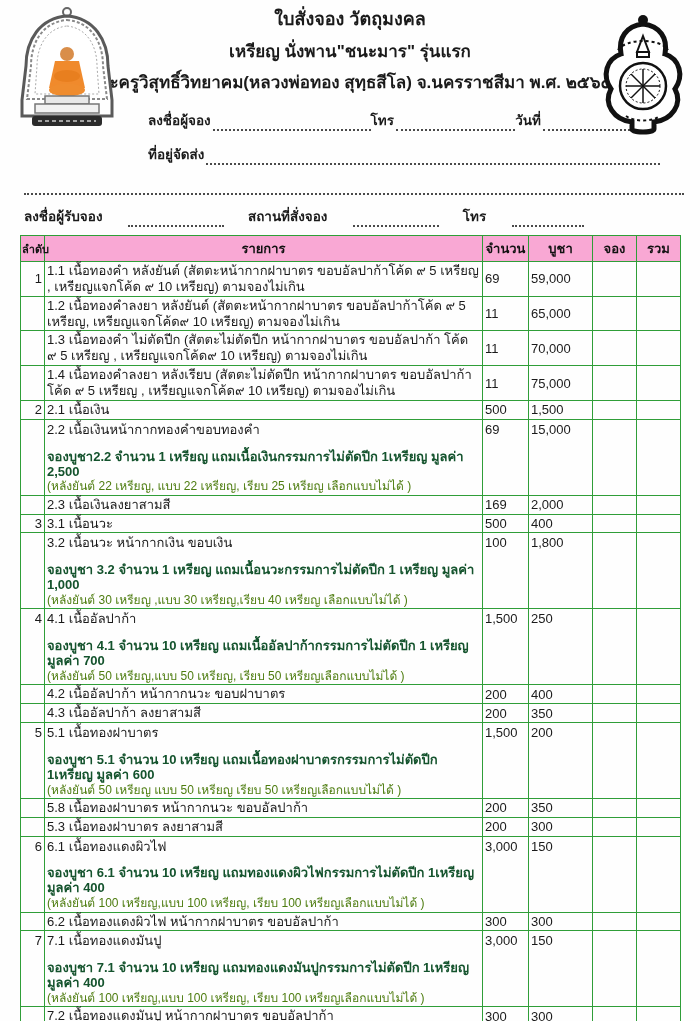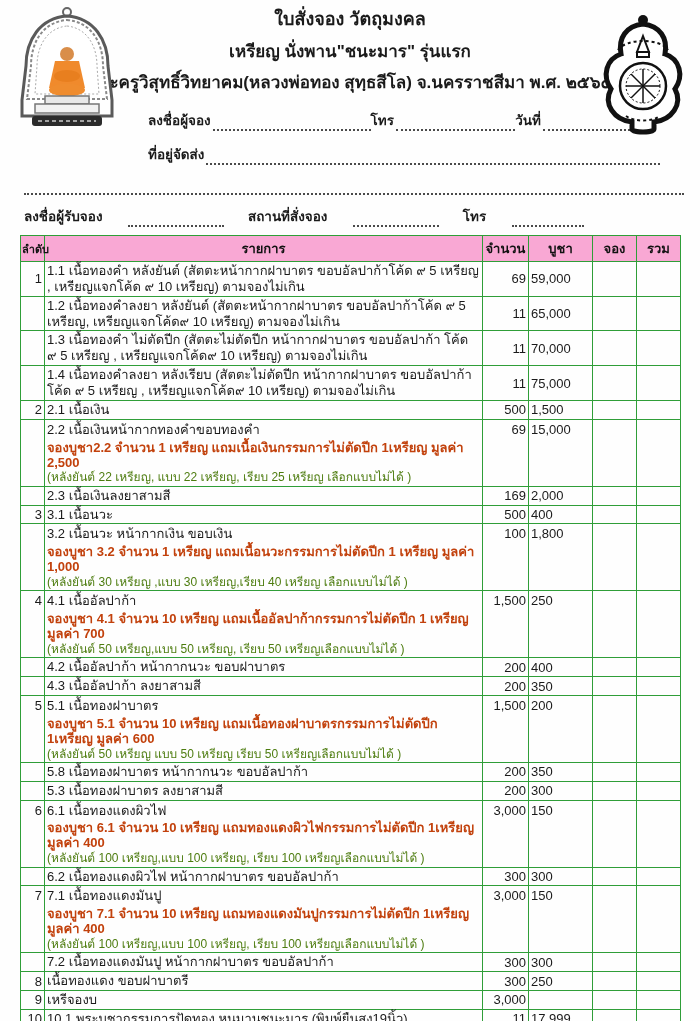--- a/index.html
+++ b/index.html
@@ -27,24 +27,24 @@
   .fl-3 .d1{width:660px;}
   .fl-4 .d1{width:170px;} .fl-4 .d2{width:152px;} .fl-4 .d3{width:128px;}
   
   table.order{border-collapse:collapse;margin:4px 20px 0 20px;width:660px;table-layout:fixed;}
   table.order,table.order th,table.order td{border:1.5px solid #2f9e38;}
   table.order th{background:#f9a8d4;font-size:13px;font-weight:700;padding:2px 1px;color:#111;}
   table.order th.h-no{font-size:11px;}
   table.order td{padding:1px 2px;font-size:13px;vertical-align:middle;}
   td.col-no{text-align:right;vertical-align:top;padding-right:3px;font-size:13px;}
   td.col-desc{padding-left:4px;line-height:1.22;}
-  td.col-qty{text-align:right;padding-right:6px;}
+  td.col-qty{padding-right:6px;}
   td.col-price{text-align:left;padding-right:10px;}
   tr.has-promo td{vertical-align:top;padding-top:2px;}
-  .promo{color:#c2410c;font-weight:700;font-size:13px;margin-top:3px;line-height:1.15;}
+  .promo{color:#14532d;font-weight:700;font-size:13px;margin-top:12px;line-height:1.15;}
   .note{color:#4d7c0f;font-size:12px;line-height:1.1;margin-top:1px;}
 </style>
 </head>
 <body>
 
 <div class="page">
 
   <div class="emblem left">
     <svg width="118" height="138" viewBox="0 0 118 138">
       <circle cx="59" cy="8" r="4" fill="none" stroke="#666" stroke-width="2"></circle>

